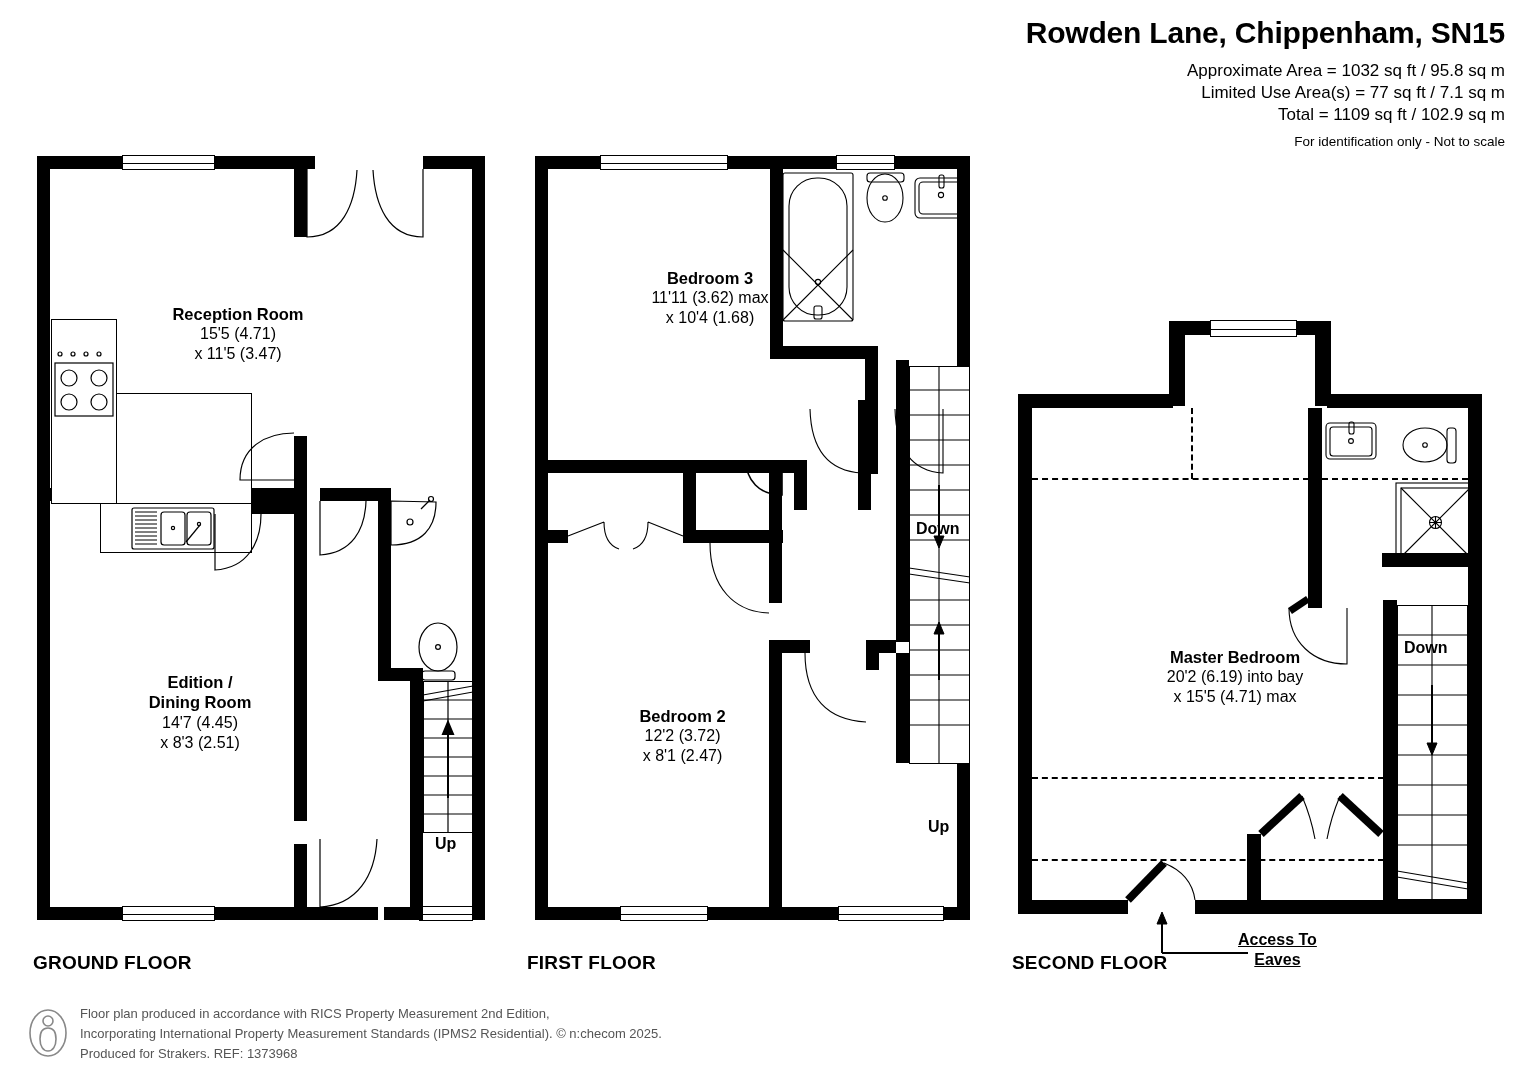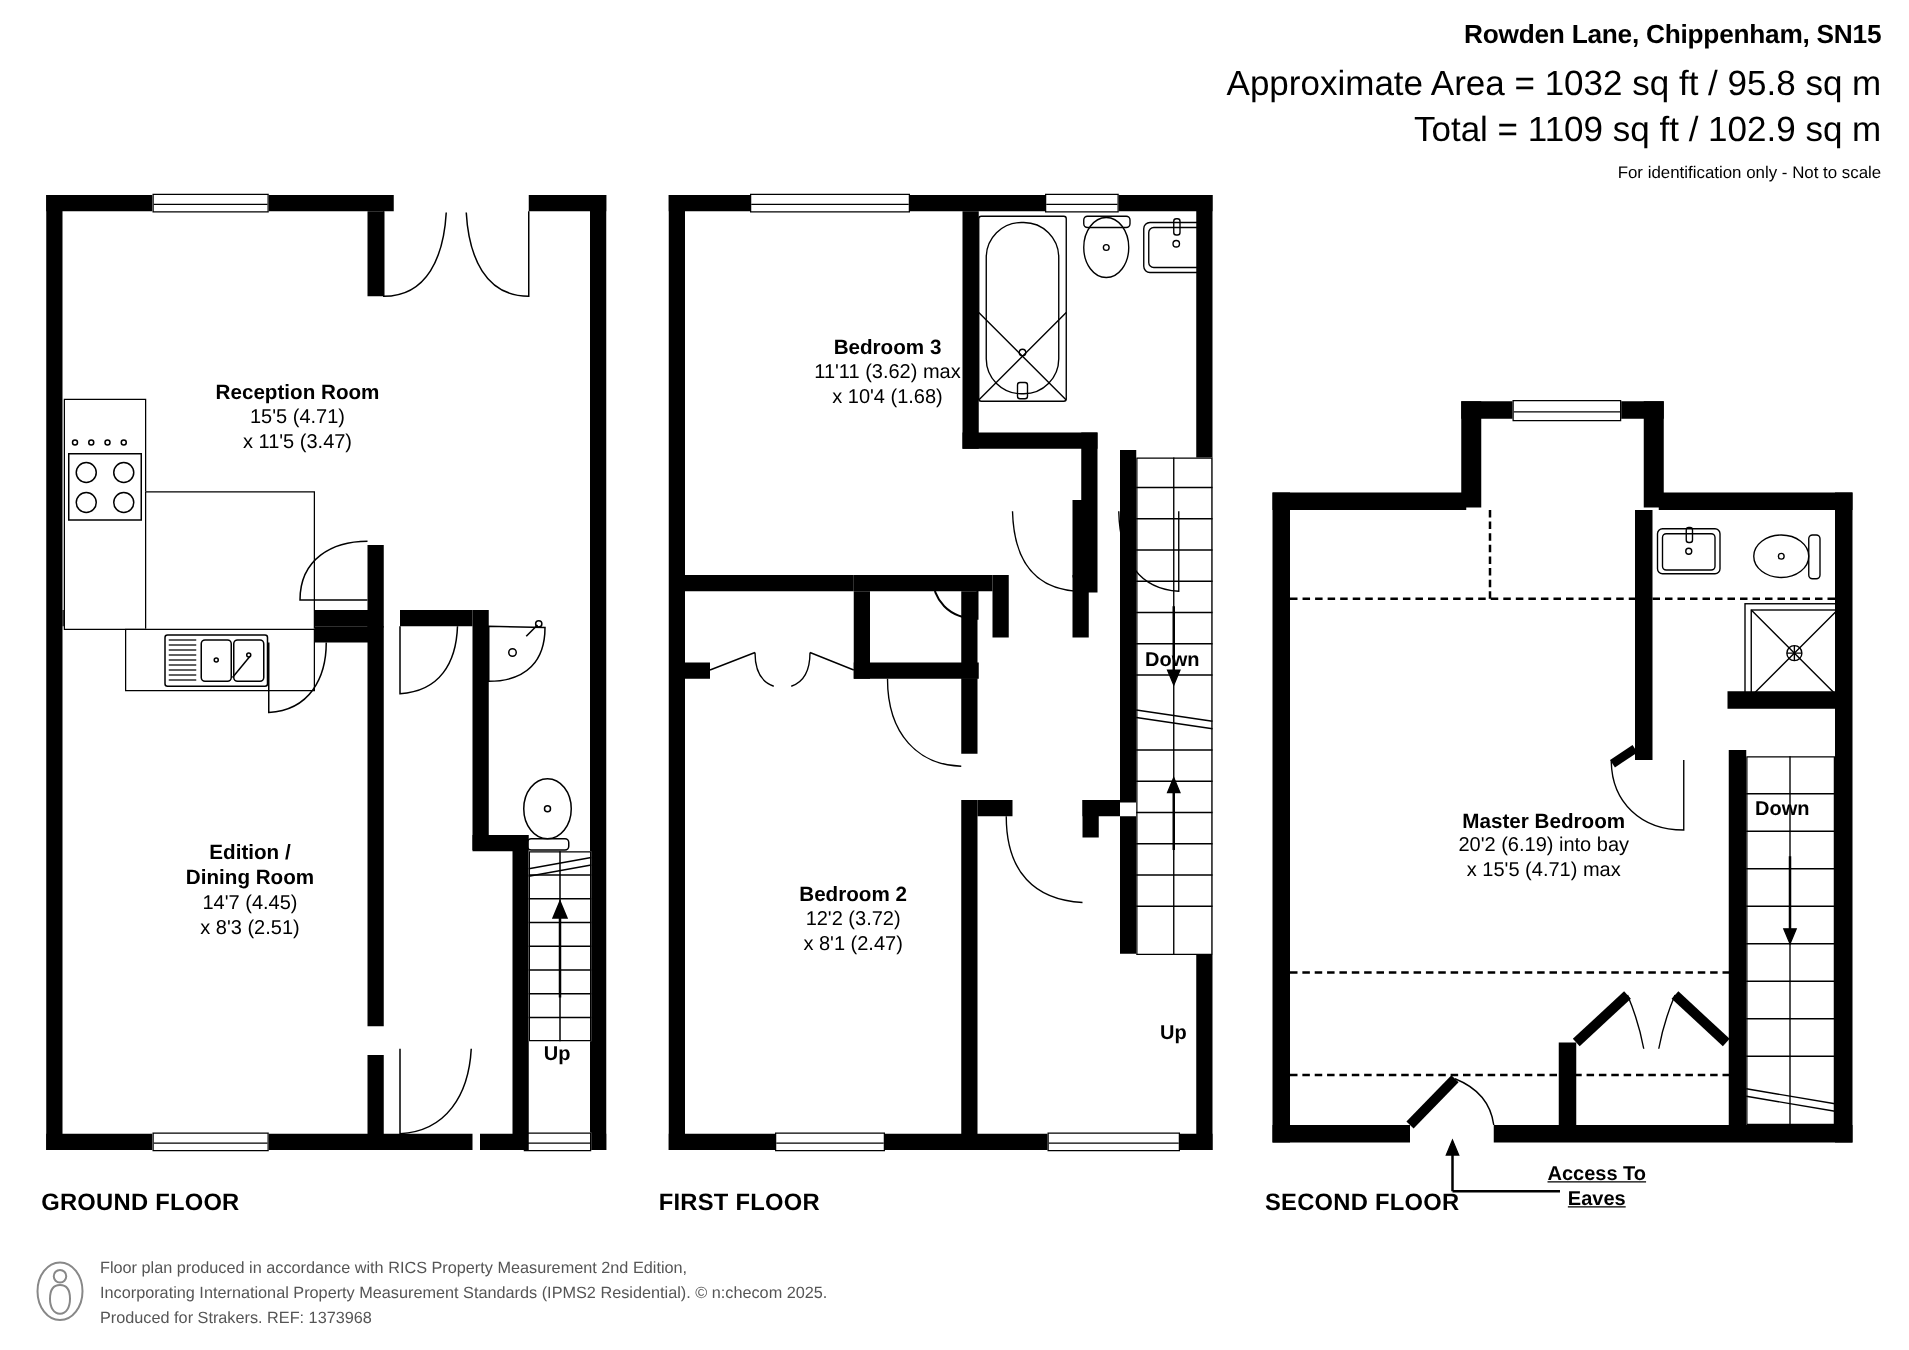--- a/index.html
+++ b/index.html
@@ -21,29 +21,29 @@
   }
 
   
   .header {
     position: absolute;
     right: 22px;
     top: 16px;
     text-align: right;
   }
   .title {
-    font-size: 21px;
+    font-size: 30px;
     font-weight: bold;
     letter-spacing: -0.2px;
     line-height: 1.15;
     white-space: nowrap;
     margin-left: 44px;
   }
   .area-line {
-    font-size: 28px;
+    font-size: 17px;
     line-height: 1.32;
     white-space: nowrap;
   }
   .area-block { margin-top: 9px; }
   .note {
     font-size: 13.5px;
     margin-top: 7px;
     white-space: nowrap;
   }
 
@@ -181,20 +181,21 @@
 </style>
 </head>
 <body>
 
 <div id="root">
 
   <div class="header">
     <div class="title">Rowden Lane, Chippenham, SN15</div>
     <div class="area-block">
       <div class="area-line">Approximate Area = 1032 sq ft / 95.8 sq m</div>
+      <div class="area-line">Limited Use Area(s) = 77 sq ft / 7.1 sq m</div>
       <div class="area-line">Total = 1109 sq ft / 102.9 sq m</div>
     </div>
     <div class="note">For identification only - Not to scale</div>
   </div>
 
 
   <div class="plan" id="ground-plan" style="left:30px; top:150px; width:470px; height:790px;">
 
     <div class="w" style="left:7px;  top:6px;  width:85px;  height:13px;"></div>
     <div class="w" style="left:185px;top:6px;  width:100px; height:13px;"></div>

